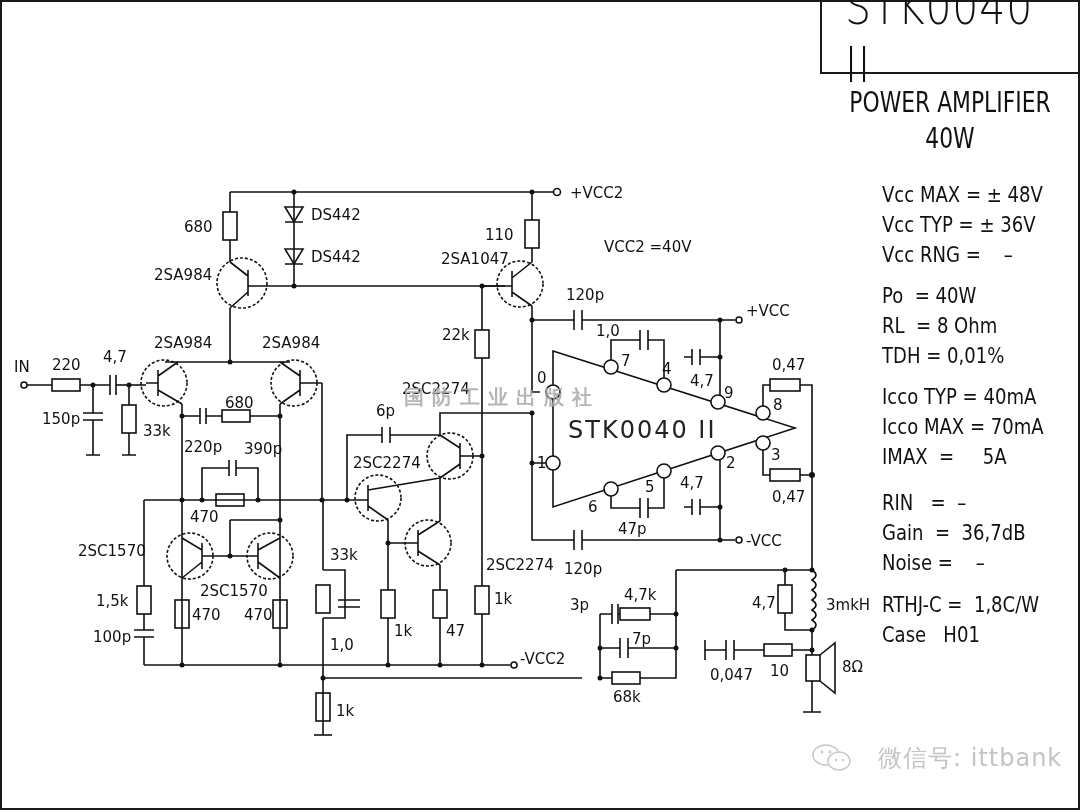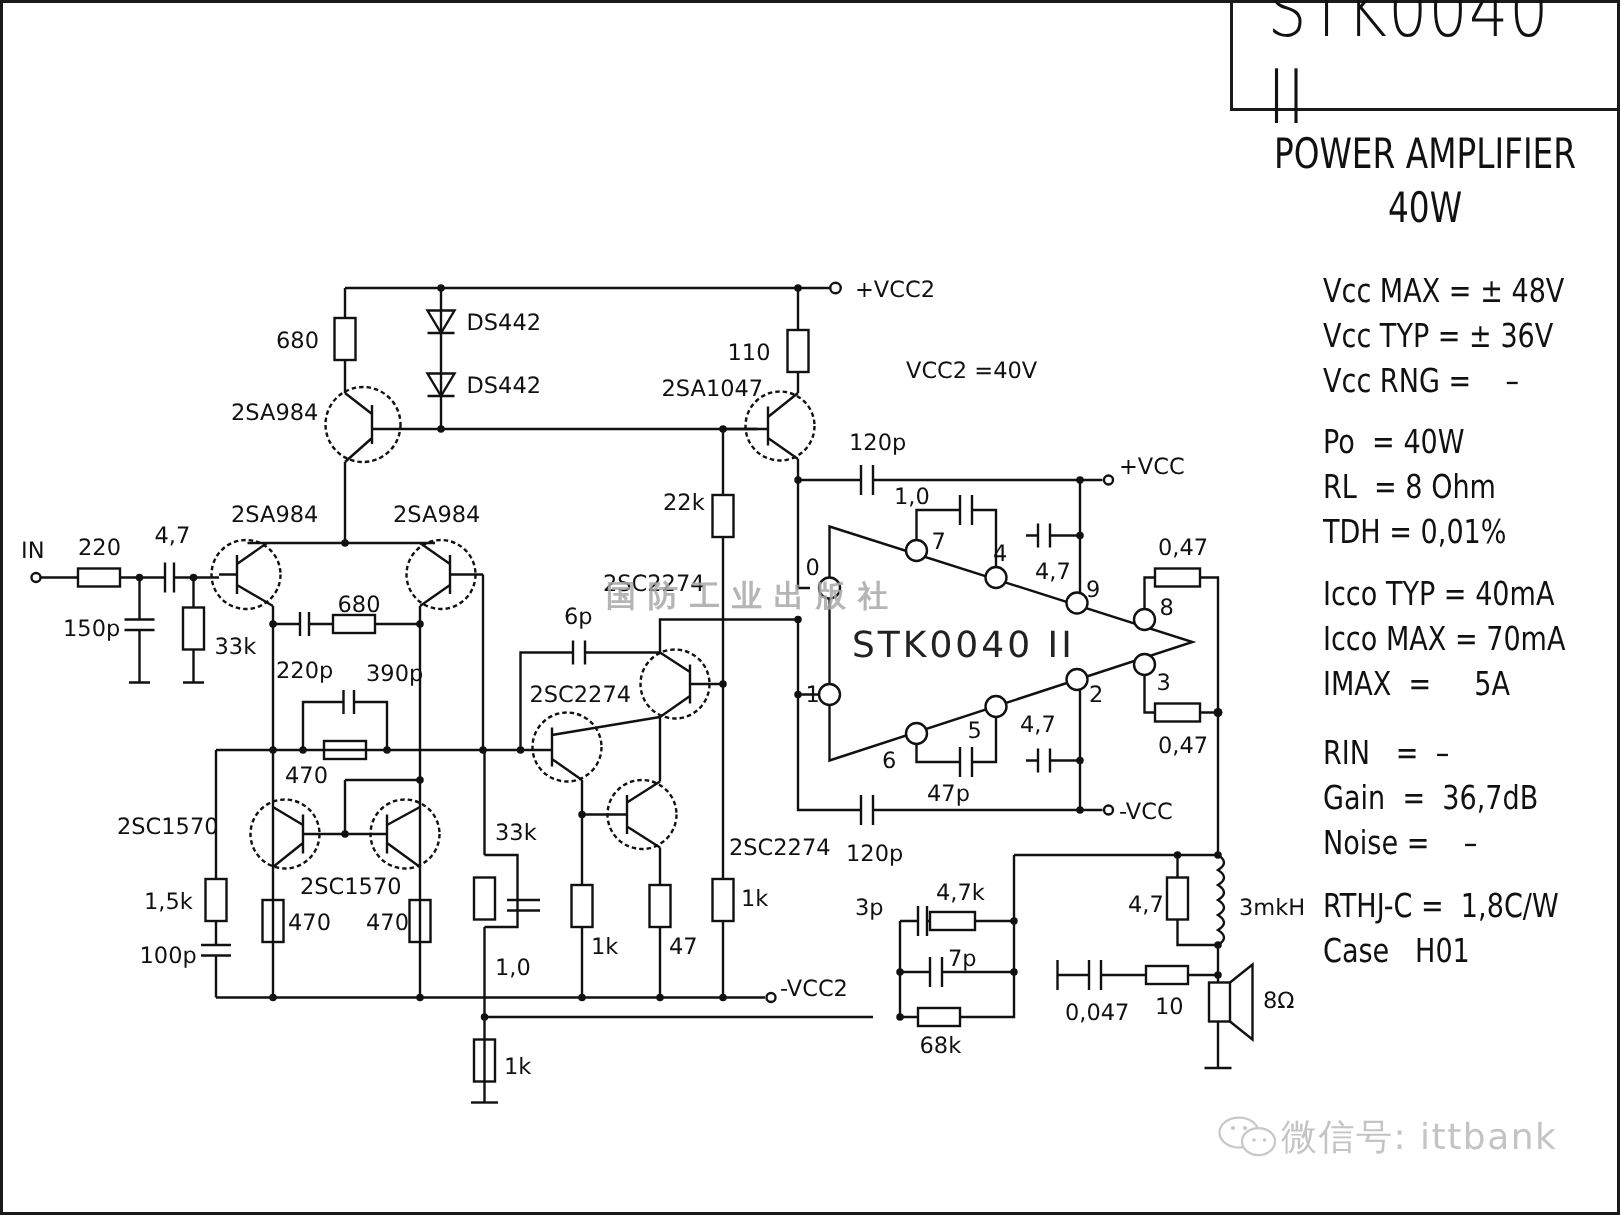--- a/index.html
+++ b/index.html
@@ -5,21 +5,21 @@
   html, body { margin: 0; padding: 0; background: #ffffff; }
   body { width: 1080px; height: 810px; position: relative; overflow: hidden; font-family: "DejaVu Sans", sans-serif; }
   #frame { position: absolute; left: 0; top: 0; width: 1076px; height: 806px; border: 2px solid #1a1a1a; }
   #title-box { position: absolute; left: 820px; top: 0; width: 256px; height: 72px; border-left: 2px solid #1a1a1a; border-bottom: 2px solid #1a1a1a; display: flex; align-items: center; justify-content: center; }
   .title-text { font-family: "DejaVu Sans", sans-serif; font-size: 50px; font-weight: 200; letter-spacing: 1px; color: #111; transform: scaleX(0.82); }
   .subtitle { position: absolute; left: 820px; width: 260px; text-align: center; font-size: 28px; color: #111; transform: scaleX(0.78); transform-origin: center; }
   .spec { position: absolute; left: 882px; font-size: 22px; color: #111; transform: scaleX(0.82); transform-origin: left; white-space: pre; }
   svg#schematic { position: absolute; left: 0; top: 0; }
   svg text { font-family: "DejaVu Sans", sans-serif; fill: #111; }
   .lbl { font-size: 15px; }
-  .wm { position: absolute; left: 810px; top: 742px; display: flex; align-items: center; gap: 0; color: #c8c8c8; font-size: 24px; }
+  .wm { position: absolute; left: 810px; top: 742px; display: flex; align-items: center; gap: 24px; color: #c8c8c8; font-size: 24px; }
   .wm-text { color: #c4c4c4; letter-spacing: 1px; }
   .stamp { position: absolute; left: 404px; top: 384px; font-size: 20px; color: #a9a9a9; letter-spacing: 8px; font-weight: bold; opacity: 0.85; }
   .chip { position: absolute; left: 568px; top: 416px; font-size: 24px; color: #222; letter-spacing: 2px; }
 </style>
 </head>
 <body>
 
 <div id="frame"></div>
 
 <div id="title-box">

